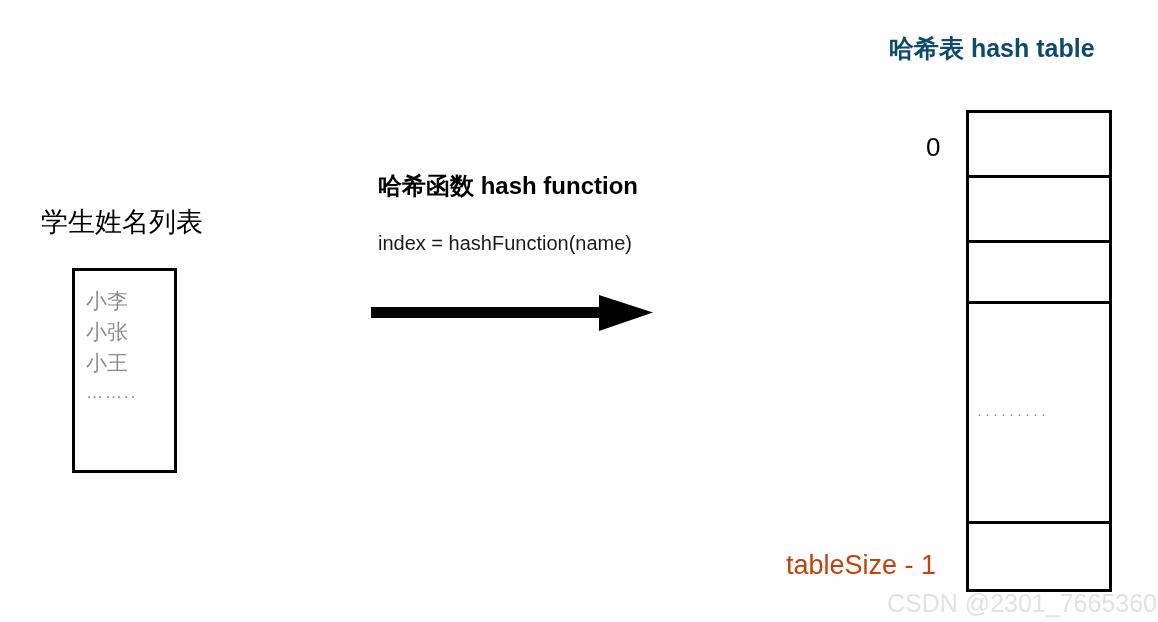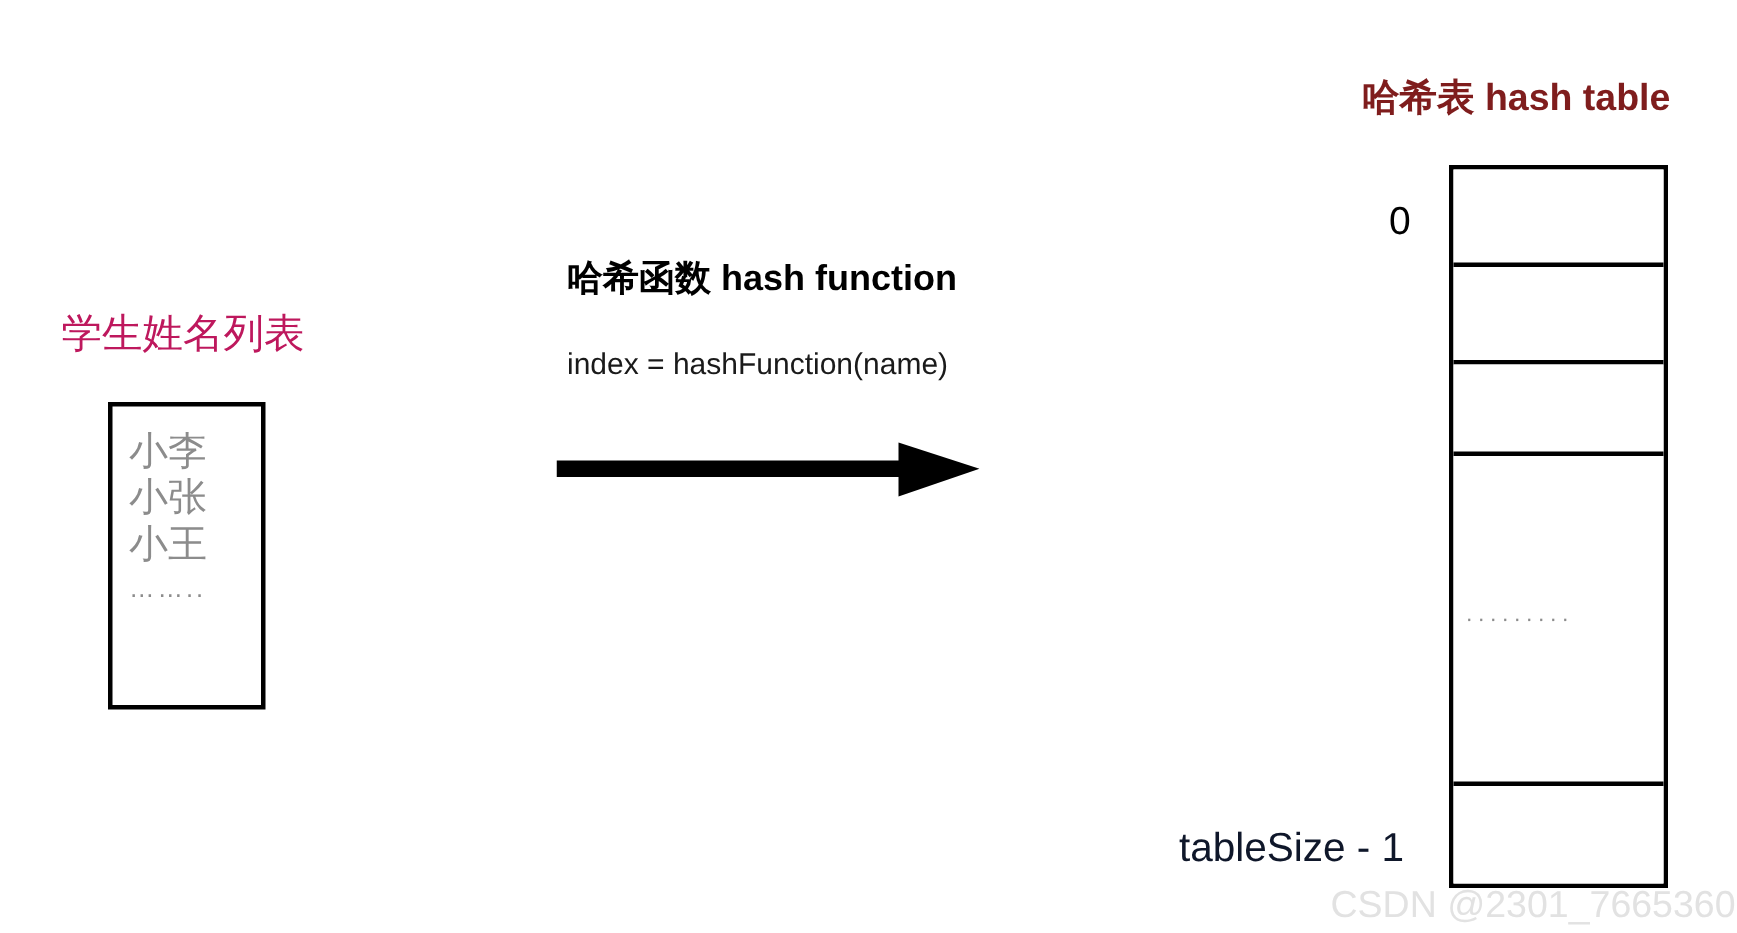--- a/index.html
+++ b/index.html
@@ -23,41 +23,41 @@
   }
 
   
   .list-heading {
     position: absolute;
     left: 41px;
     top: 205px;
     font-size: 27px;
     line-height: 34px;
     font-weight: 400;
-    color: #be185d;
+    color: #000000;
     white-space: nowrap;
   }
   .list-box {
     position: absolute;
     left: 72px;
     top: 268px;
     width: 105px;
     height: 205px;
     border: 3px solid #000000;
     box-sizing: border-box;
     background: #ffffff;
   }
   .list-items {
     position: absolute;
     left: 86px;
     top: 285px;
     width: 90px;
   }
   .list-item {
-    font-size: 26px;
+    font-size: 21px;
     line-height: 31px;
     color: #8c8c8c;
     white-space: nowrap;
   }
   .list-item.dots {
     font-size: 17px;
     line-height: 30px;
     letter-spacing: 2px;
     color: #8c8c8c;
   }
@@ -101,27 +101,26 @@
     left: 371px;
     top: 290px;
     width: 282px;
     height: 46px;
   }
 
   
   .table-title {
     position: absolute;
     left: 889px;
-    top: 49px;
+    top: 32px;
     font-size: 25px;
     line-height: 32px;
     font-weight: bold;
-    color: #7f1d1d;
-    white-space: nowrap;
-    margin-left: 19px;
+    color: #0c4a6e;
+    white-space: nowrap;
   }
   .hash-table {
     position: absolute;
     left: 966px;
     top: 110px;
     width: 146px;
     height: 482px;
     border: 3px solid #000000;
     box-sizing: border-box;
     background: #ffffff;
@@ -152,21 +151,21 @@
     font-size: 26px;
     line-height: 32px;
     color: #000000;
   }
   .index-last {
     position: absolute;
     left: 786px;
     top: 548px;
     font-size: 27px;
     line-height: 34px;
-    color: #0f172a;
+    color: #c2410c;
     white-space: nowrap;
   }
 
   
   .watermark {
     position: absolute;
     left: 887px;
     top: 588px;
     font-size: 25px;
     line-height: 30px;

